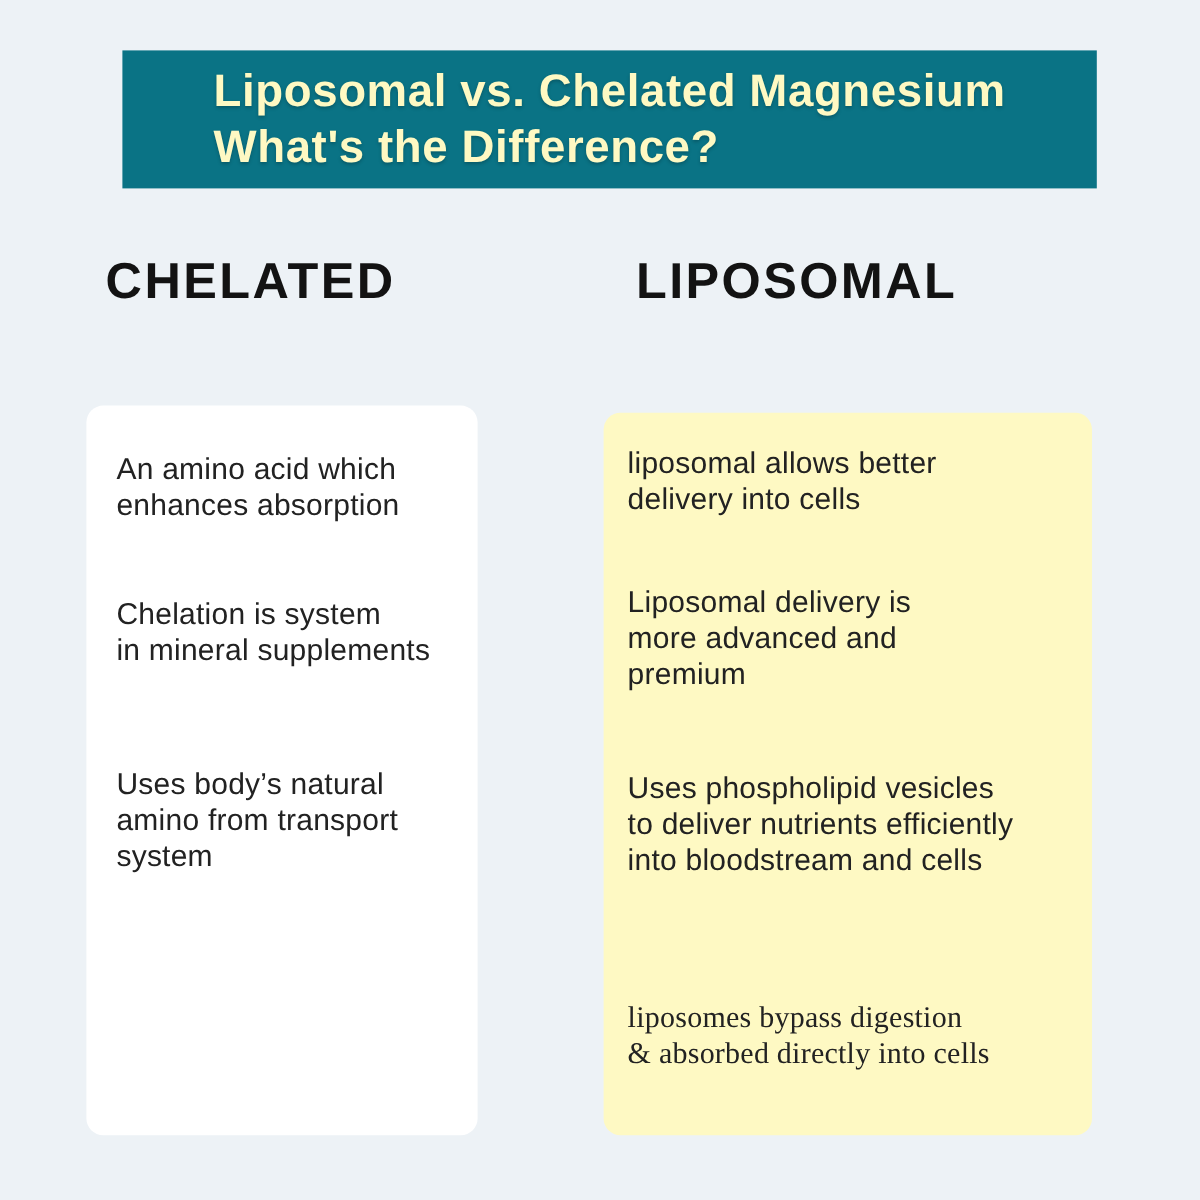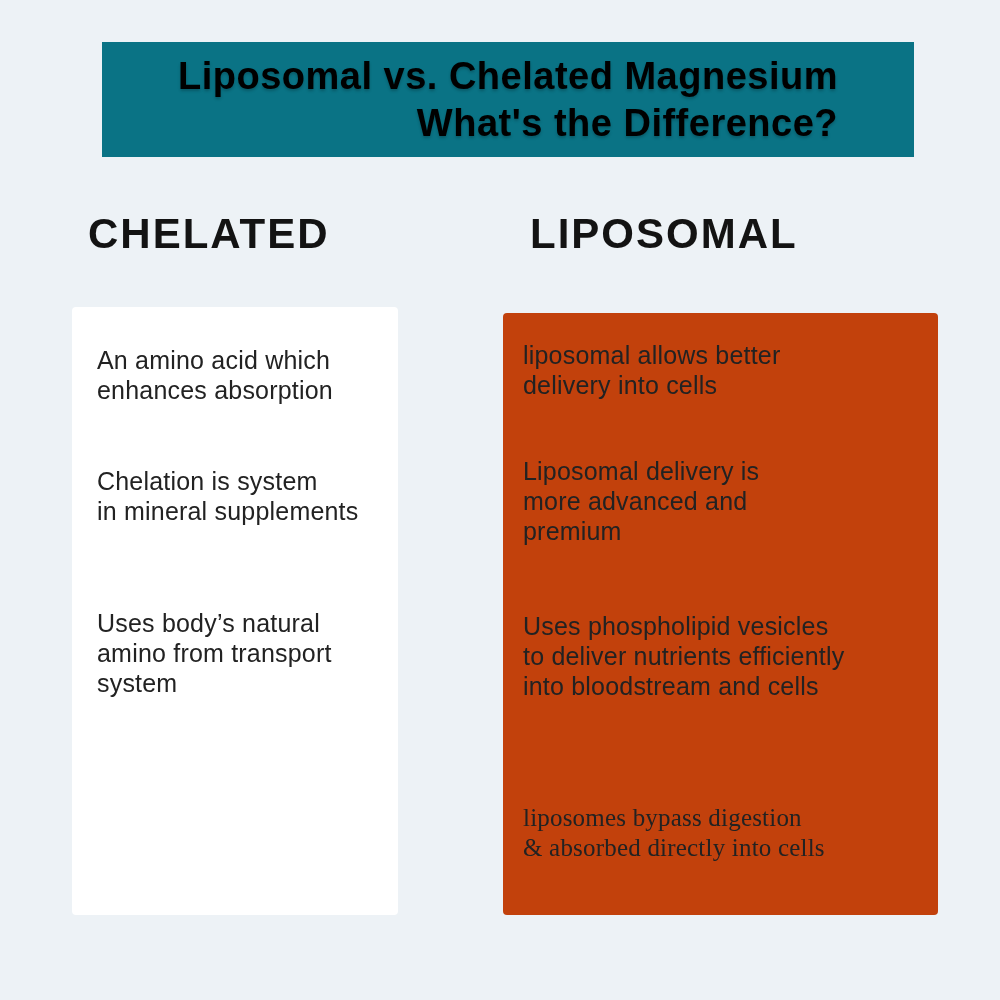--- a/index.html
+++ b/index.html
@@ -25,22 +25,22 @@
     top: 42px;
     width: 812px;
     height: 115px;
     background: #0a7385;
     display: flex;
     align-items: center;
     justify-content: center;
   }
   .banner-title {
     white-space: pre;
-    text-align: right;
-    color: #000000;
+    text-align: left;
+    color: #fef9c3;
     font-size: 38px;
     line-height: 47px;
     font-weight: bold;
     letter-spacing: 0.5px;
     text-shadow: 0 2px 3px rgba(0, 0, 0, 0.22);
   }
   
   .col-header {
     position: absolute;
     margin: 0;
@@ -50,21 +50,22 @@
     font-weight: bold;
     letter-spacing: 2px;
     color: #131313;
     white-space: nowrap;
   }
   .col-header.left  { left: 88px; }
   .col-header.right { left: 530px; }
   
   .card {
     position: absolute;
-    border-radius: 4px;
+    border-radius: 14px;
+    margin-top: 31px;
   }
   .card-left {
     left: 72px;
     top: 307px;
     width: 326px;
     height: 608px;
     background: #ffffff;
   }
   .card-right {
     left: 503px;
@@ -110,21 +111,21 @@
   <section class="card card-left" style="background-color: rgb(255, 255, 255);">
     <p class="item">An amino acid which
 enhances absorption</p>
     <p class="item">Chelation is system
 in mineral supplements</p>
     <p class="item">Uses body’s natural
 amino from transport
 system</p>
   </section>
 
-  <section class="card card-right" style="background-color: #c2410c; padding-left: 28px;">
+  <section class="card card-right" style="background-color: #fef9c3;">
     <p class="item">liposomal allows better
 delivery into cells</p>
     <p class="item">Liposomal delivery is
 more advanced and
 premium</p>
     <p class="item">Uses phospholipid vesicles
 to deliver nutrients efficiently
 into bloodstream and cells</p>
     <p class="item">liposomes bypass digestion
 &amp; absorbed directly into cells</p>

